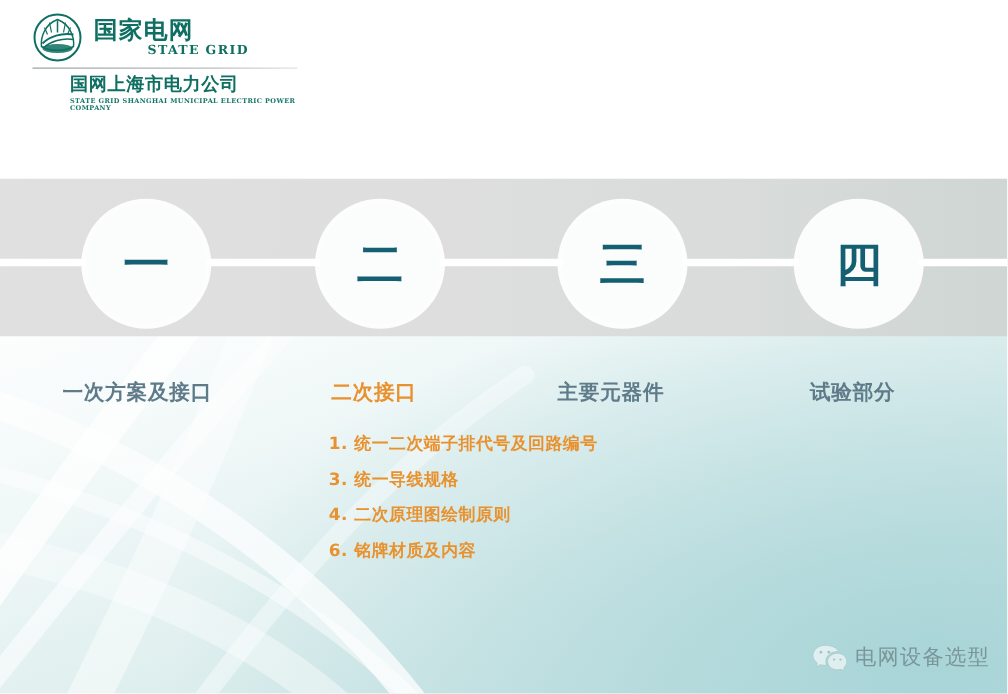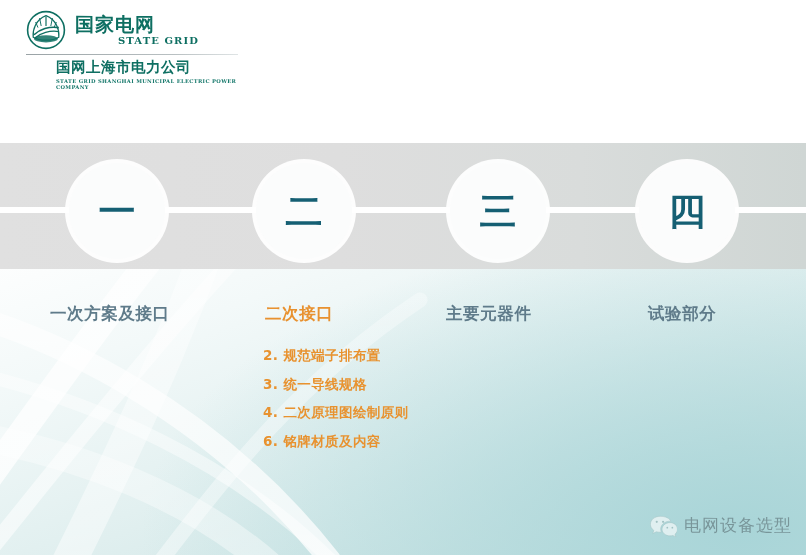--- a/index.html
+++ b/index.html
@@ -272,21 +272,21 @@
   <div class="circle c4">
     <span>四</span>
   </div>
 
   <div class="cat-label cat-teal l1">一次方案及接口</div>
   <div class="cat-label cat-orange l2">二次接口</div>
   <div class="cat-label cat-teal l3">主要元器件</div>
   <div class="cat-label cat-teal l4">试验部分</div>
 
   <div class="sub-list">
-    <div class="sub-item">2. 规范端子排布置</div>
+    <div class="sub-item">1. 统一二次端子排代号及回路编号</div>
     <div class="sub-item">3. 统一导线规格</div>
     <div class="sub-item">4. 二次原理图绘制原则</div>
     <div class="sub-item">6. 铭牌材质及内容</div>
   </div>
 
   <div class="watermark">
     <svg class="wechat-icon" viewBox="0 0 64 52">
       <path d="M24 3 C11 3 1 11.5 1 22 C1 27.8 4.1 33 9 36.4 L6.6 44 L15 39.6
                C17.8 40.4 20.8 40.8 24 40.8 C25 40.8 26 40.7 27 40.6
                C25.9 38.4 25.3 36 25.3 33.4 C25.3 23 35.2 14.6 47.4 14.6

